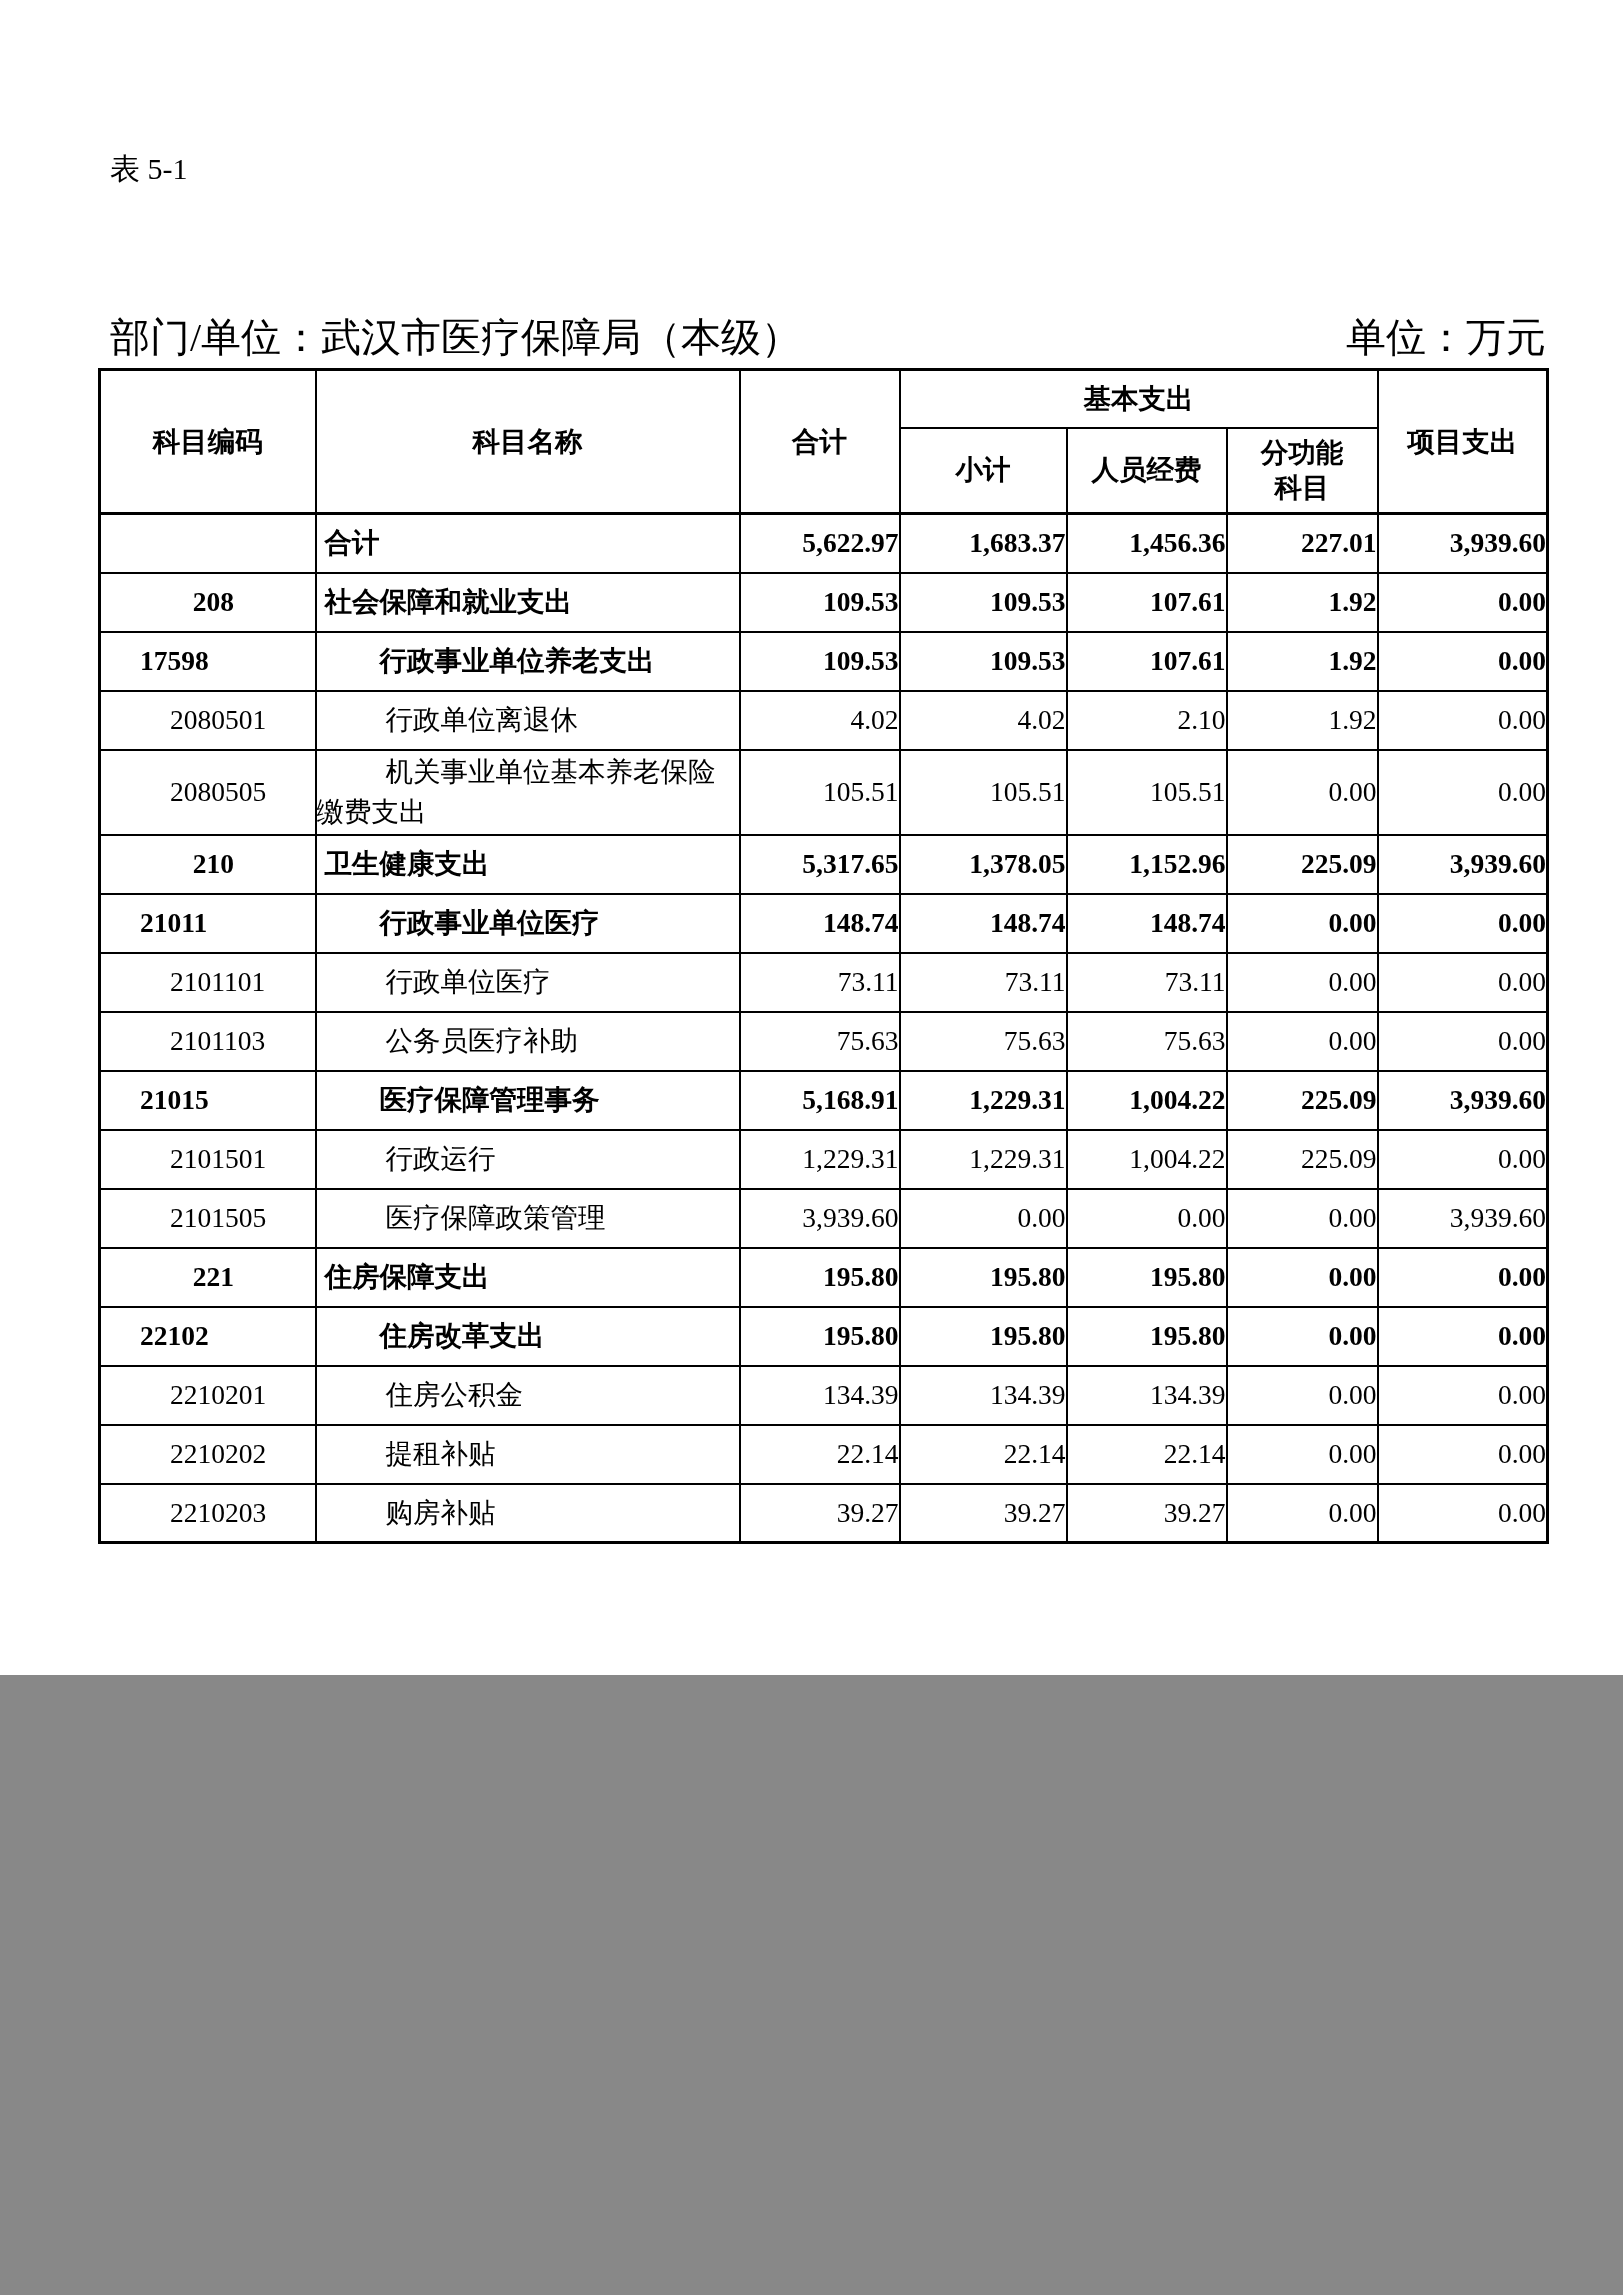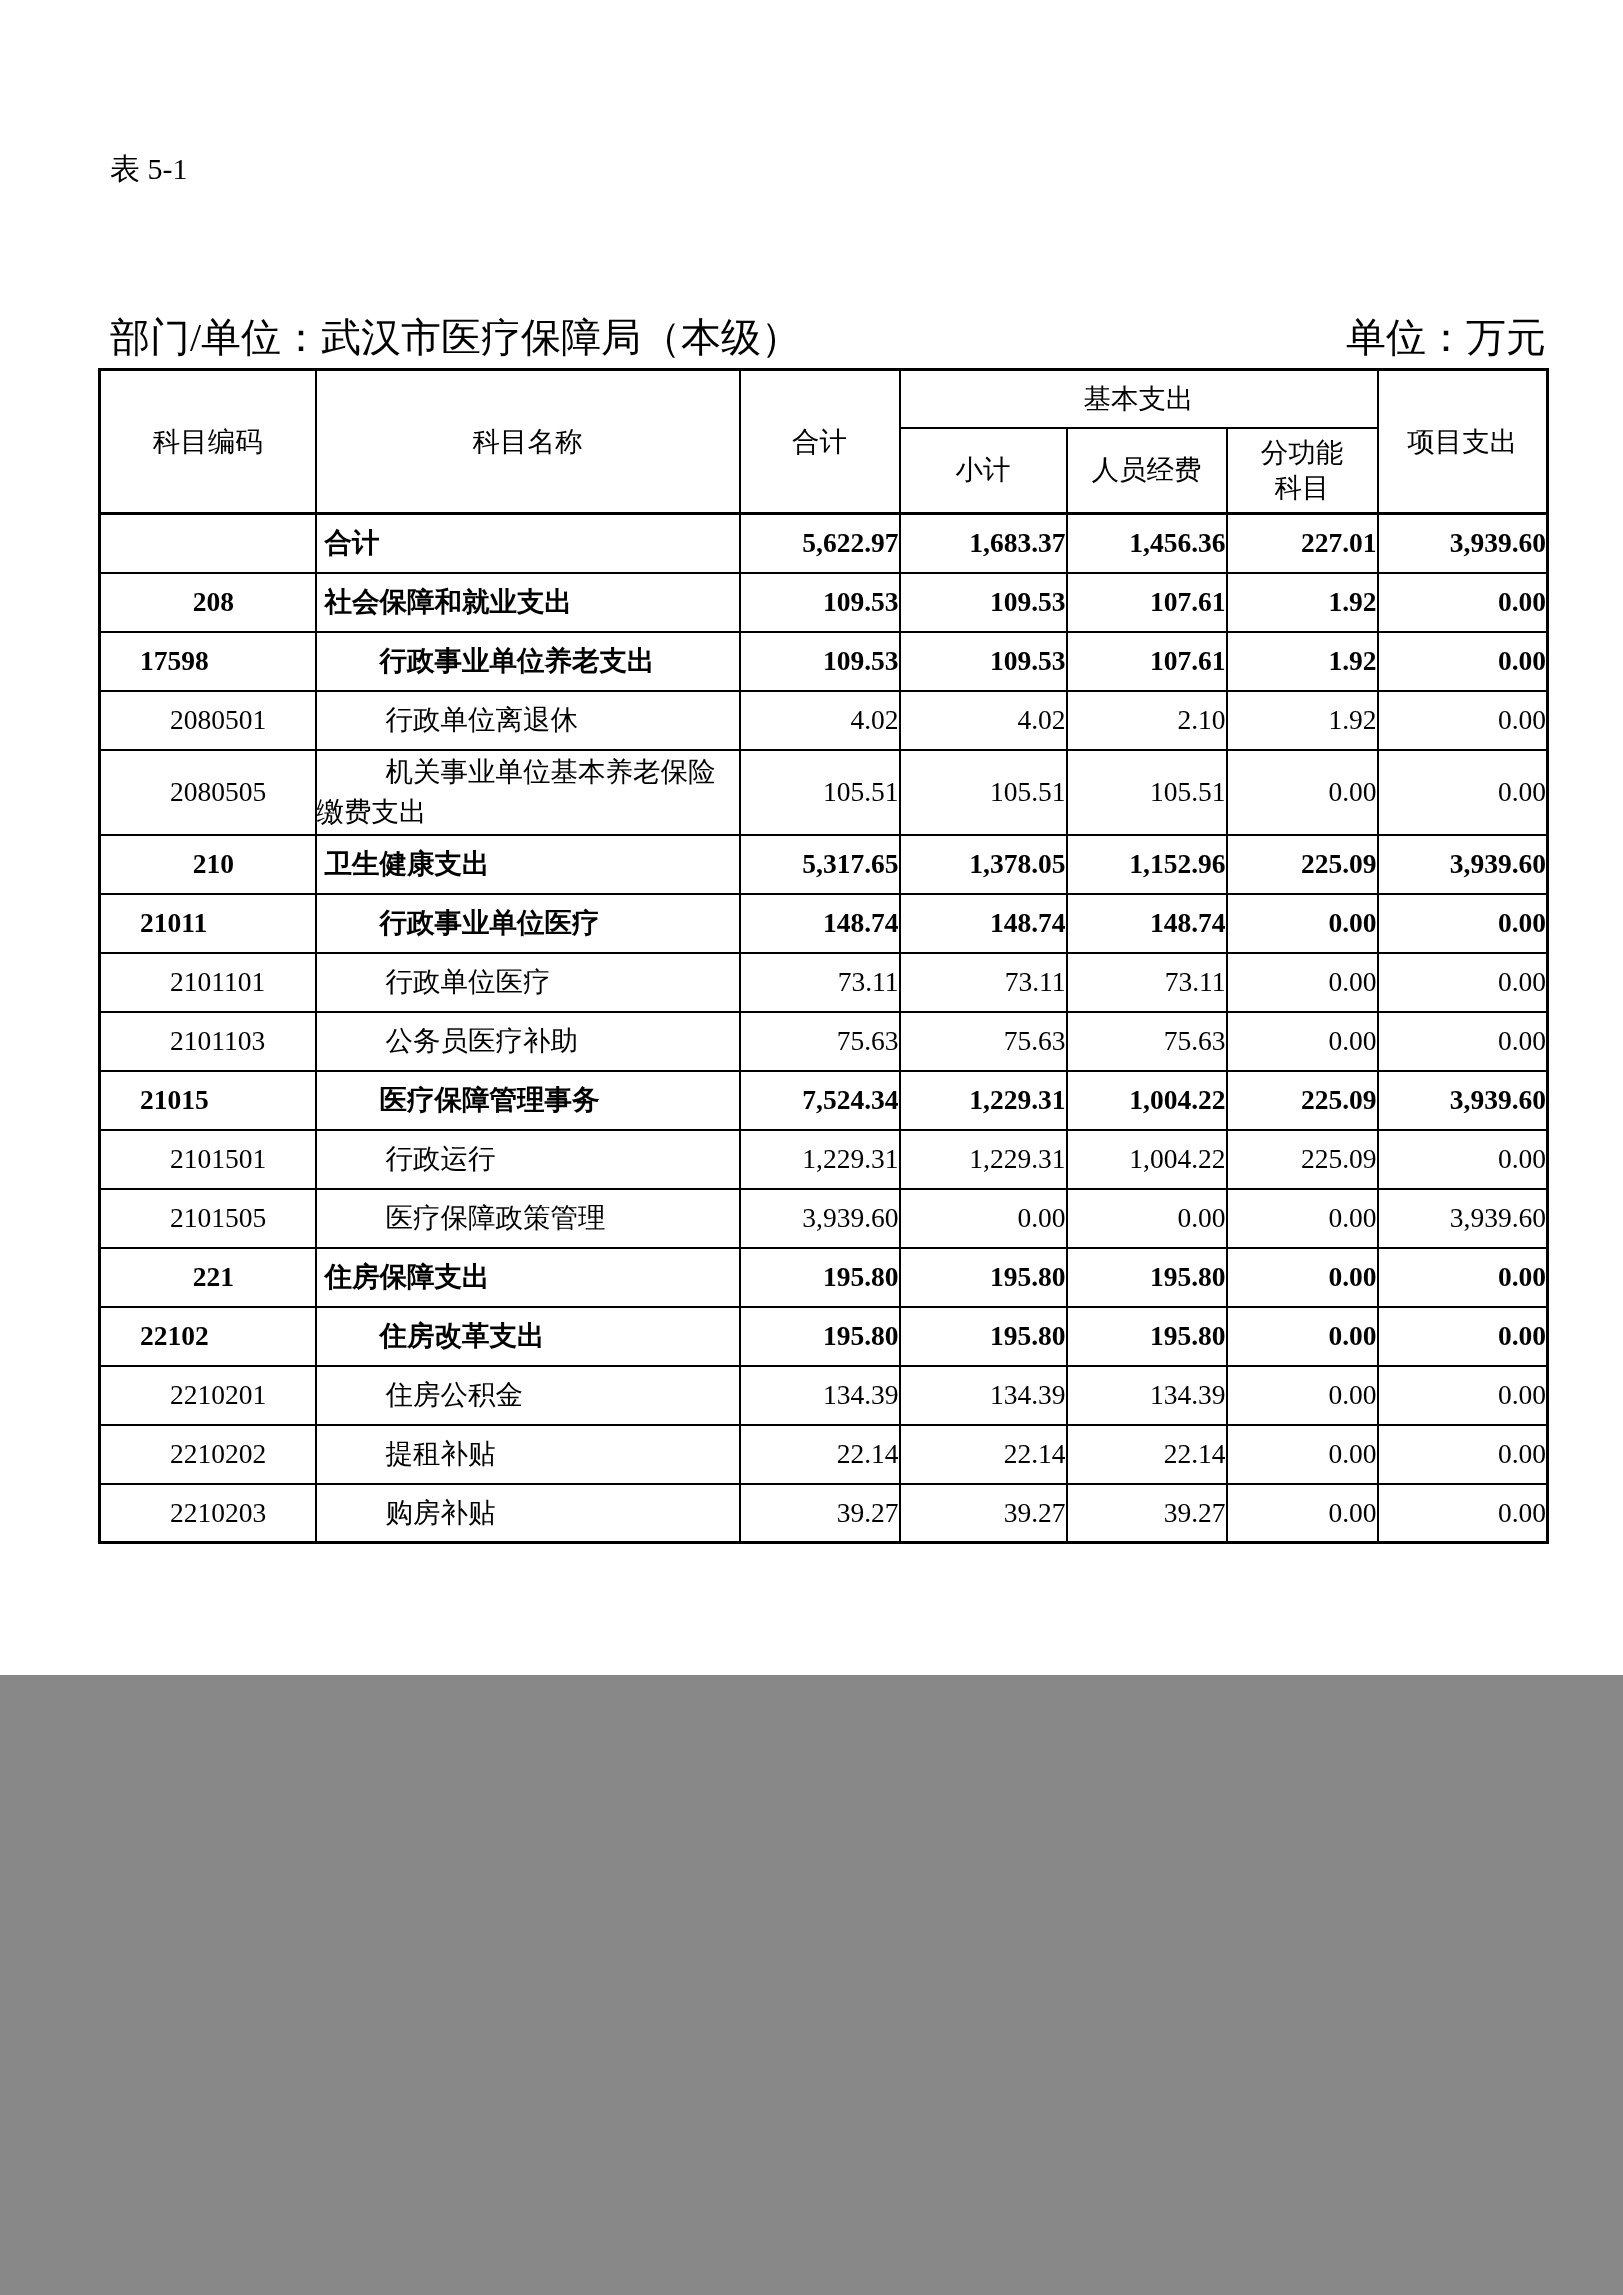--- a/index.html
+++ b/index.html
@@ -34,21 +34,21 @@
   }
   table.budget{border:3.9px solid #000;}
   table.budget th,table.budget td{
     border:2px solid #000;
     border-top-width:2.6px;border-bottom-width:2.6px;
     vertical-align:middle;
     overflow:hidden;
     padding:0;
   }
   table.budget thead th{
-    font-weight:normal;line-height:1.3;
+    font-weight:bold;line-height:1.3;
   }
   table.budget thead tr.h1{height:58px;}
   table.budget thead tr.h2{height:86px;}
   table.budget thead tr.h2 th{border-bottom-width:3.9px;}
   table.budget thead th.th-basic{border-bottom-width:2.6px;}
   table.budget tbody tr:first-child td{border-top-width:3.9px;}
   table.budget tbody tr{height:59px;}
   table.budget tbody tr.tall{height:85px;}
   td.code{text-align:left;padding-left:5.2px;}
   td.name{text-align:left;padding:1.3px 6.5px 1.3px 5.2px;line-height:1.45;}
@@ -181,21 +181,21 @@
         <td class="name">公务员医疗补助</td>
         <td class="num">75.63</td>
         <td class="num">75.63</td>
         <td class="num">75.63</td>
         <td class="num">0.00</td>
         <td class="num">0.00</td>
       </tr>
       <tr class="l2 b">
         <td class="code">21015</td>
         <td class="name">医疗保障管理事务</td>
-        <td class="num">7,524.34</td>
+        <td class="num">5,168.91</td>
         <td class="num">1,229.31</td>
         <td class="num">1,004.22</td>
         <td class="num">225.09</td>
         <td class="num">3,939.60</td>
       </tr>
       <tr class="l3">
         <td class="code">2101501</td>
         <td class="name">行政运行</td>
         <td class="num">1,229.31</td>
         <td class="num">1,229.31</td>

